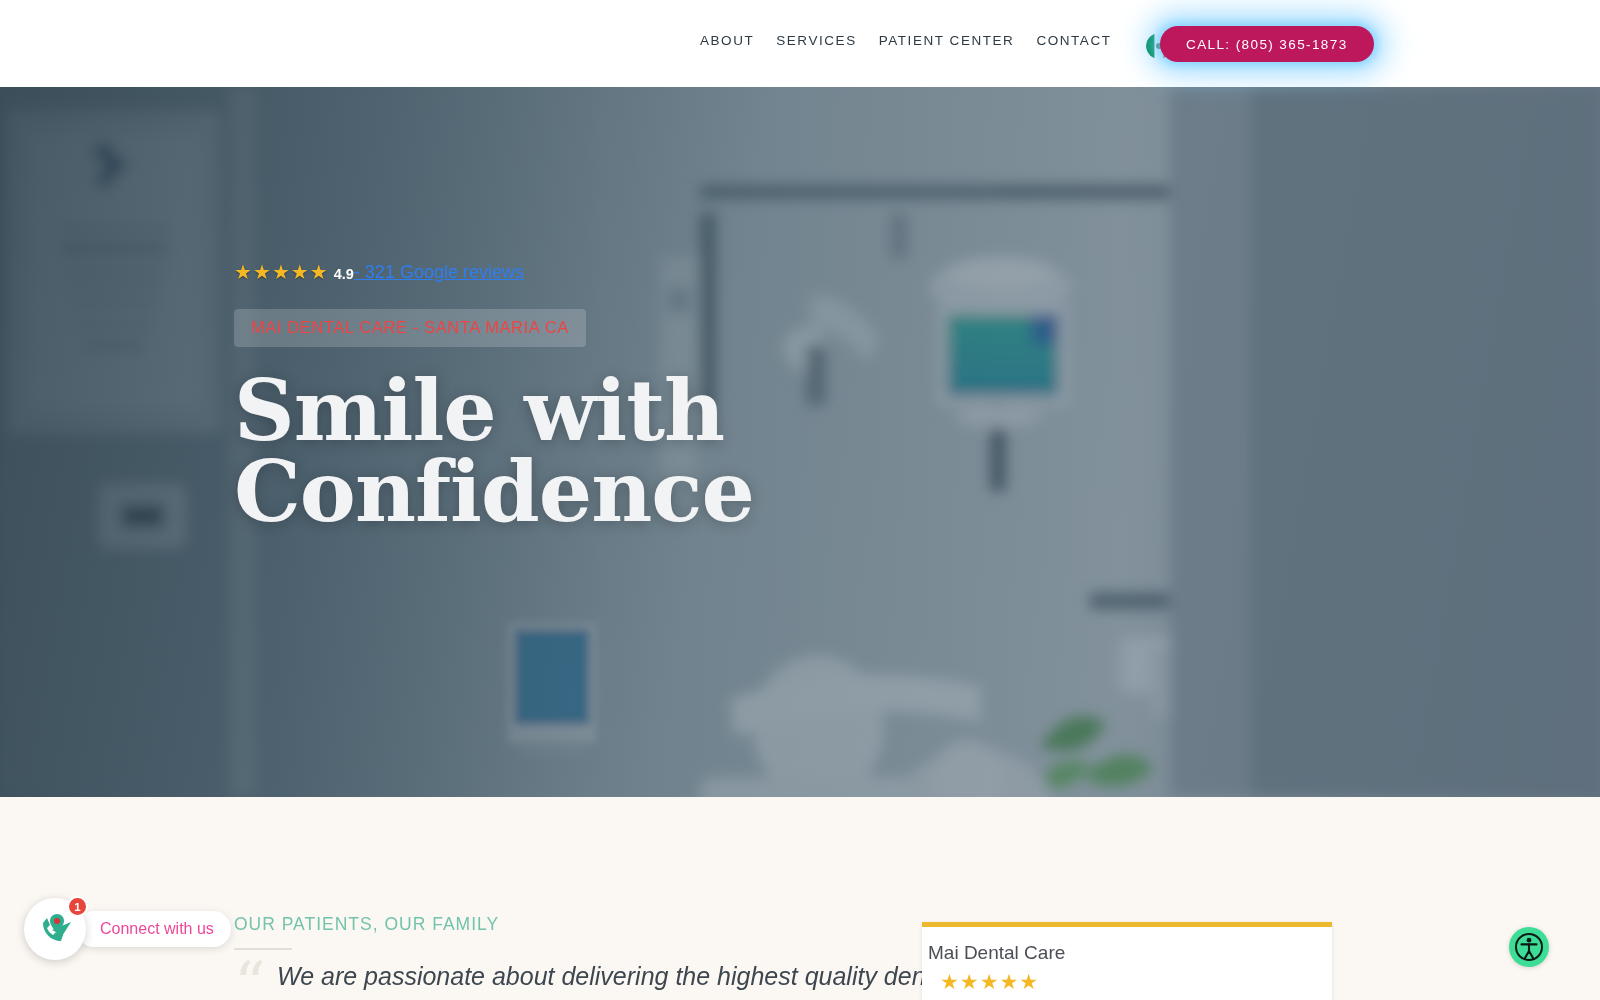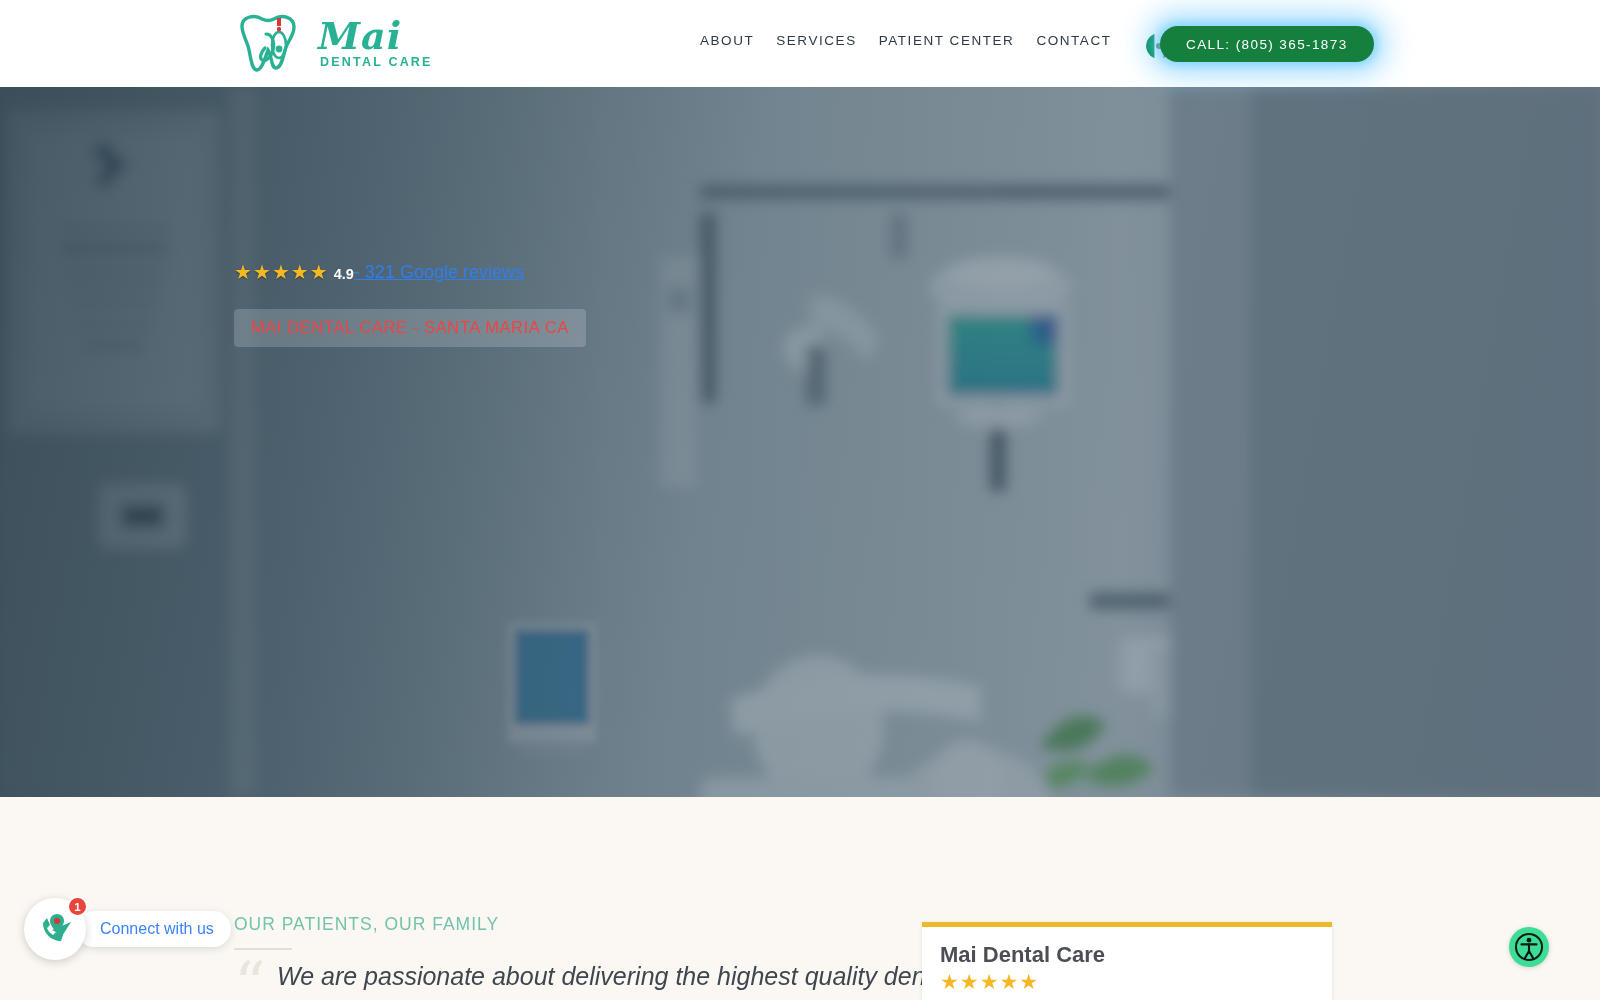--- a/index.html
+++ b/index.html
@@ -49,21 +49,21 @@
     flex: 0 0 auto; display: block;
   }
   .es-label {
     font-size: 13.5px; letter-spacing: 1.55px;
     color: #2e3a44; margin-right: 24px;
   }
   .call-btn {
     position: absolute; left: 1160px; top: 26px;
     height: 36px; padding: 0 26px;
     border-radius: 18px;
-    background: #15803d;
+    background: #be185d;
     color: #ffffff; font-size: 13.5px; letter-spacing: 1.4px;
     display: flex; align-items: center; justify-content: center;
     border: none; cursor: pointer; white-space: nowrap;
     box-shadow: 0 0 28px 14px rgba(80,190,255,0.45),
                 0 0 10px 4px rgba(120,210,255,0.6);
   }
 
   
   .hero {
     position: absolute; top: 87px; left: 0;
@@ -152,22 +152,22 @@
 
   .review-card {
     position: absolute; left: 922px; top: 922px;
     width: 410px; height: 88px;
     background: #ffffff;
     border-top: 5px solid #edb92e;
     box-shadow: 0 1px 4px rgba(0,0,0,0.10);
     z-index: 12;
   }
   .review-title {
-    position: absolute; left: 18px; top: 15px;
-    font-size: 22px; font-weight: 700; color: #4b4f55;
+    position: absolute; left: 6px; top: 15px;
+    font-size: 19px; font-weight: 400; color: #4b4f55;
   }
   .review-stars {
     position: absolute; left: 18px; top: 45px;
     display: flex; gap: 1px;
   }
   .review-stars .star { color: #f5b825; font-size: 21px; text-shadow: none; }
 
   
   .chat-widget {
     position: absolute; left: 24px; top: 898px;
@@ -185,54 +185,38 @@
     width: 21px; height: 21px; border-radius: 50%;
     background: #e8453c; color: #fff;
     font-size: 11.5px; font-weight: 700;
     display: flex; align-items: center; justify-content: center;
     border: 2px solid #fff;
   }
   .chat-label {
     margin-left: -10px;
     background: #ffffff; border-radius: 18px;
     padding: 9px 17px 9px 24px;
-    font-size: 16px; color: #3b82f6;
+    font-size: 16px; color: #ec4899;
     box-shadow: 0 2px 8px rgba(0,0,0,0.12);
     cursor: pointer; white-space: nowrap;
   }
   .a11y-btn {
     position: absolute; left: 1509px; top: 927px;
     width: 40px; height: 40px; border-radius: 50%;
     background: #3ddc97;
     display: flex; align-items: center; justify-content: center;
     cursor: pointer; z-index: 60;
     box-shadow: 0 1px 5px rgba(0,0,0,0.15);
   }
 </style>
 </head>
 <body>
 
 <div class="header">
 
-  <div class="logo-wrap">
-    <svg class="logo-mark" viewBox="0 0 80 62">
-      <path d="M10 14 C10 5, 22 2, 30 7 C34 9, 38 9, 42 7 C50 2, 62 5, 62 15
-               C62 24, 56 28, 53 38 C51 46, 49 56, 44 56 C39 56, 40 44, 36 38
-               C33 46, 30 58, 25 58 C19 58, 19 44, 16 34 C13 25, 10 21, 10 14 Z" fill="none" stroke="#28b193" stroke-width="3.4"></path>
-      <path d="M34 22 C40 22, 43 30, 41 38 C39 46, 33 50, 30 48 C27 46, 29 40, 33 36" fill="none" stroke="#28b193" stroke-width="3.2" stroke-linecap="round"></path>
-      <ellipse cx="47" cy="33" rx="7" ry="13" fill="none" stroke="#28b193" stroke-width="2.6"></ellipse>
-      <circle cx="47" cy="37" r="3.4" fill="#28b193"></circle>
-      <rect x="45" y="6" width="4" height="8" fill="#d8343c"></rect>
-      <circle cx="47" cy="17" r="2.2" fill="#d8343c"></circle>
-    </svg>
-    <div class="logo-text">
-      <span class="logo-mai">Mai</span>
-      <span class="logo-sub">DENTAL CARE</span>
-    </div>
-  </div>
 
   <nav class="nav">
     <span class="nav-item">ABOUT</span>
     <span class="nav-item">SERVICES</span>
     <span class="nav-item">PATIENT CENTER</span>
     <span class="nav-item">CONTACT</span>
 
     <svg class="flag-icon" viewBox="0 0 30 30">
       <defs>
           <clipPath id="fc">
@@ -356,20 +340,24 @@
         <span class="star">★</span>
         <span class="star">★</span>
         <span class="star">★</span>
       </span>
       <span class="rating-val">4.9</span>
       <span class="rating-link">- 321 Google reviews</span>
     </div>
 
     <div class="loc-badge">MAI DENTAL CARE - SANTA MARIA CA</div>
 
+    <h1 class="hero-title">
+      <span>Smile with</span><br>
+      <span>Confidence</span>
+    </h1>
 
   </div>
 
 </div>
 
 <div class="lower">
   <div class="sec-head">OUR PATIENTS, OUR FAMILY</div>
   <div class="sec-rule"></div>
   <div class="quote-mark">“</div>
   <div class="quote-text">We are passionate about delivering the highest quality dentistry</div>

